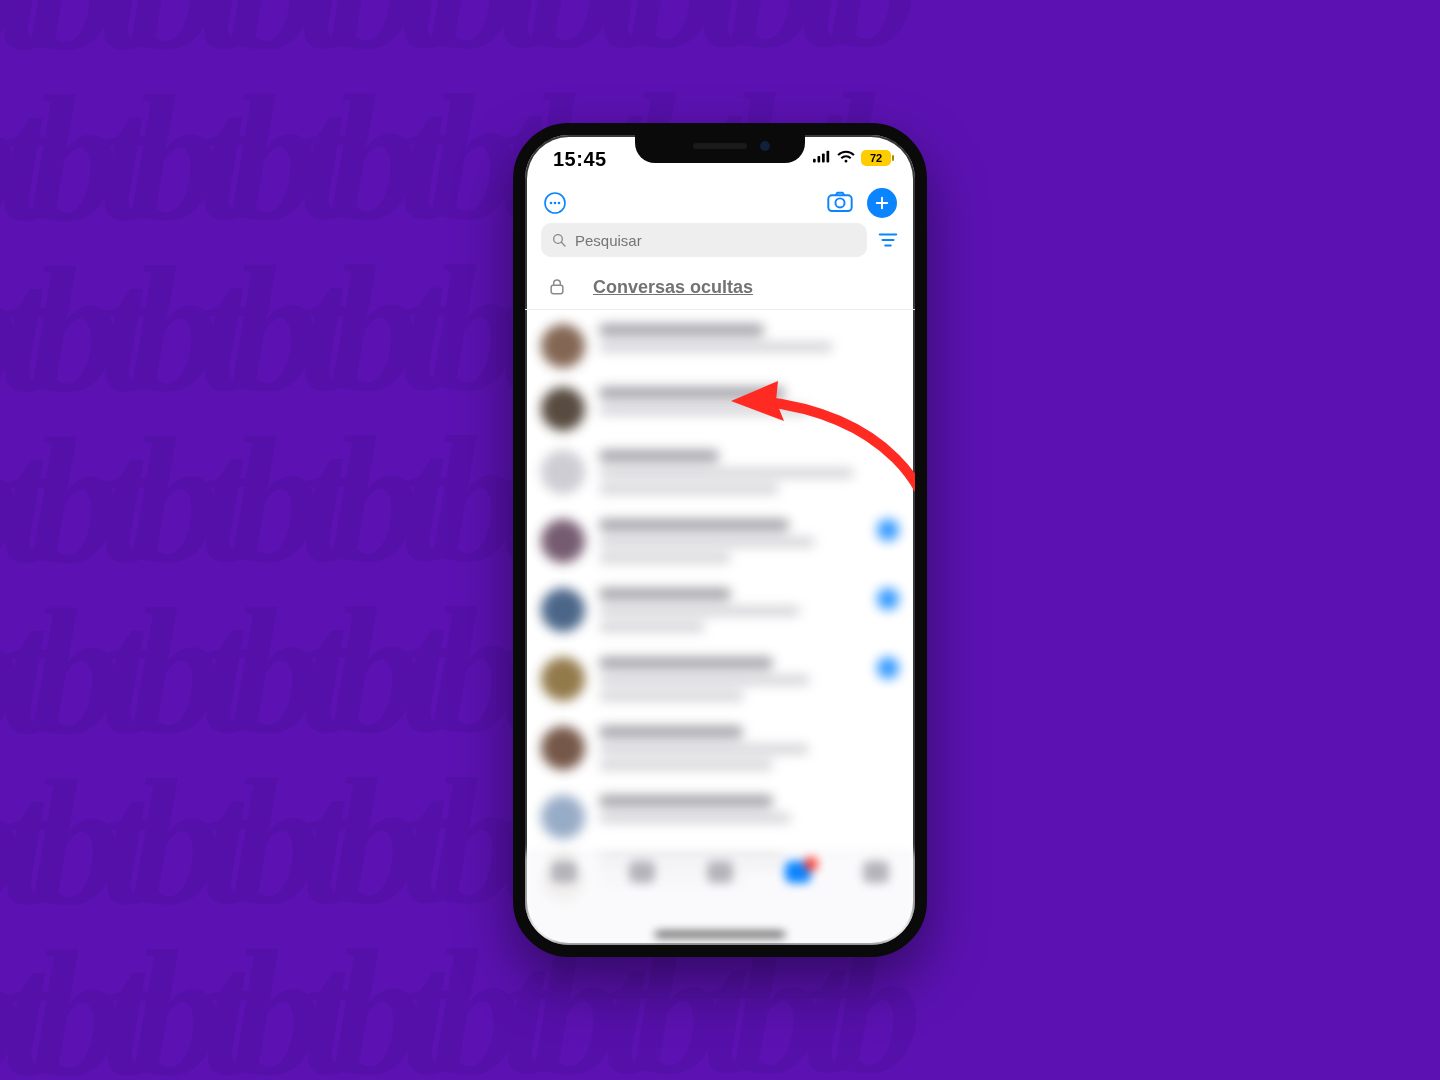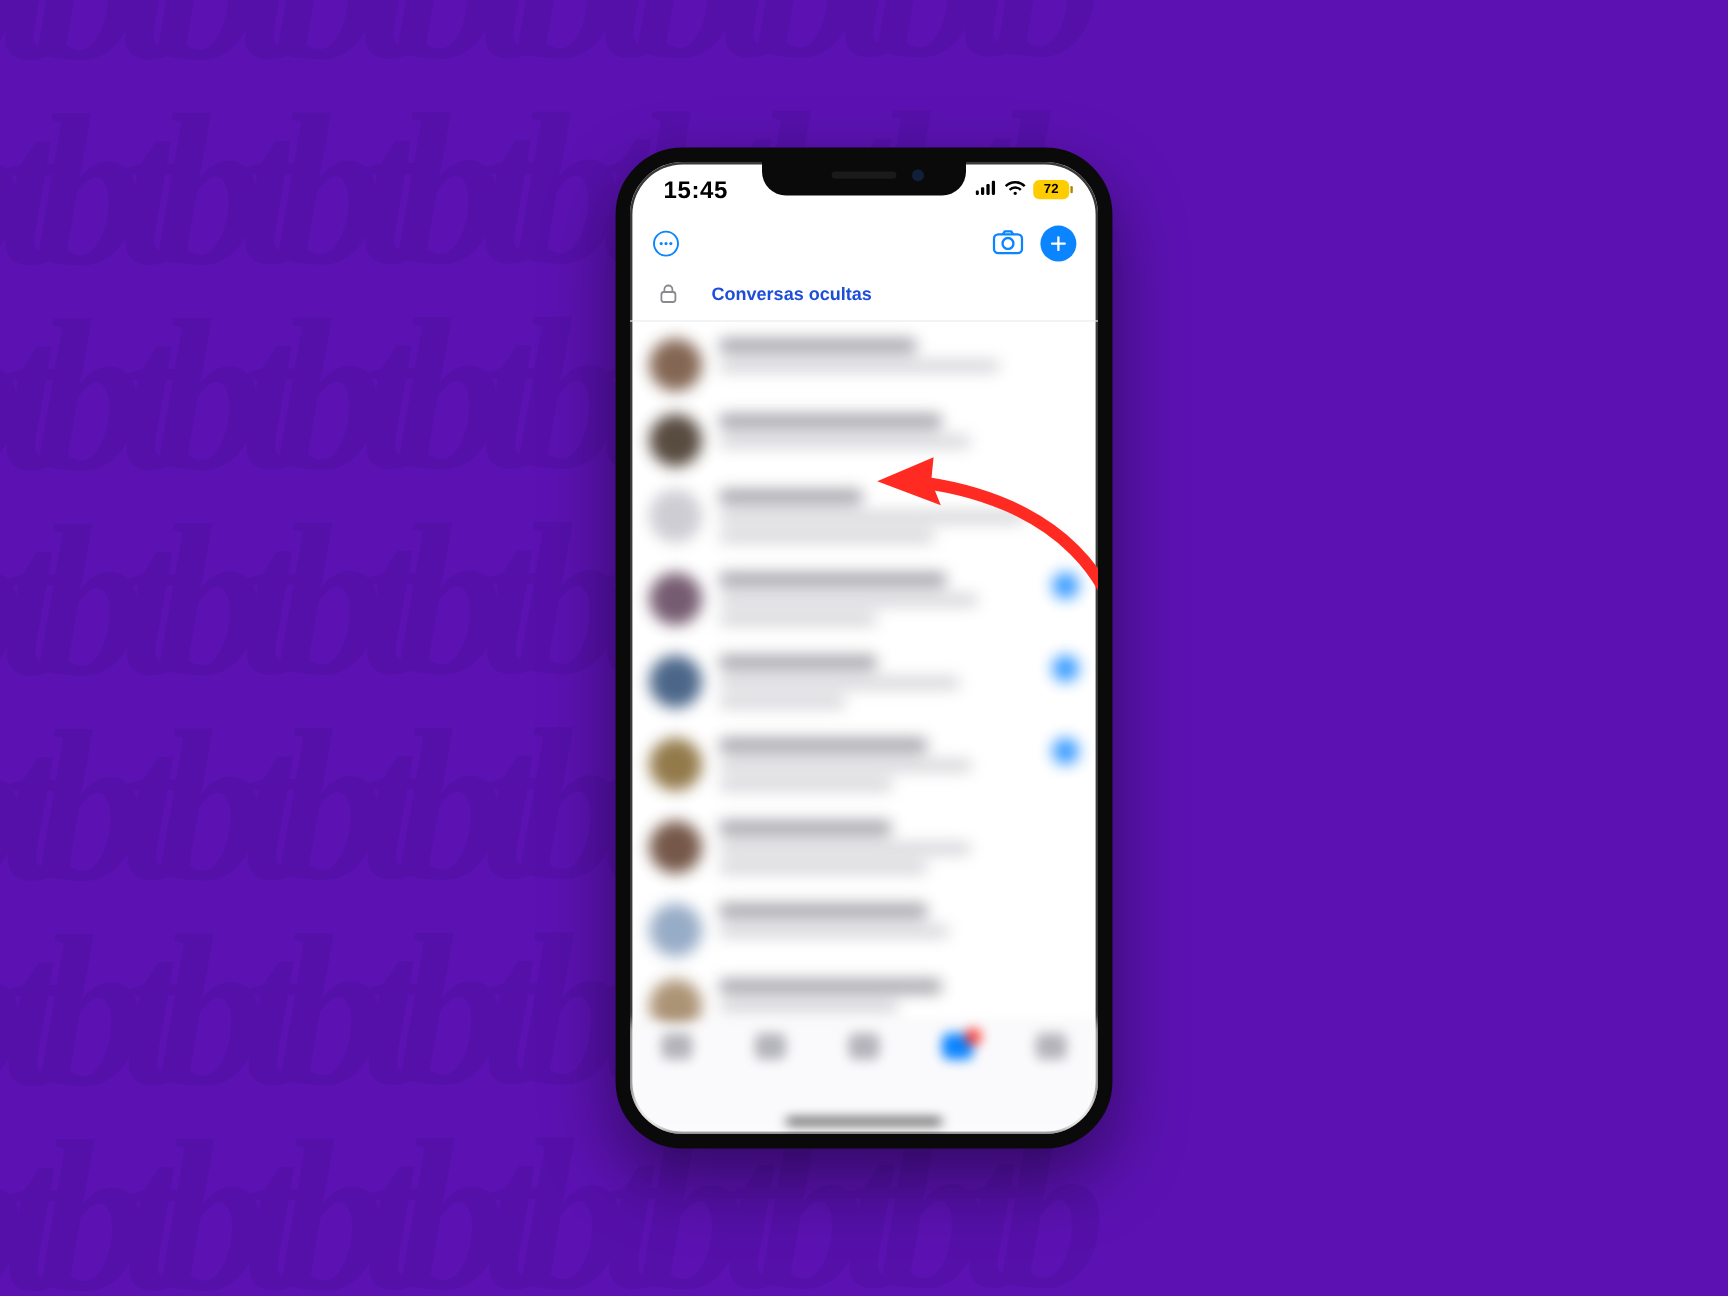--- a/index.html
+++ b/index.html
@@ -223,23 +223,24 @@
     border-bottom: 1px solid #ececec;
     cursor: pointer;
   }
   .lock-icon-wrap {
     width: 28px;
     display: flex;
     justify-content: center;
     color: #8a8a8e;
   }
   .locked-label {
-    font-size: 15px;
+    font-size: 18px;
     font-weight: 700;
-    color: #1d4ed8;
+    color: #737373;
+    text-decoration: underline;
   }
 
   
   .chat-list {
     position: relative;
     padding: 6px 0 0;
   }
   .chat-row {
     display: flex;
     align-items: flex-start;
@@ -399,20 +400,36 @@
         </button>
         <button class="plus-btn">
           <svg viewBox="0 0 24 24" width="18" height="18">
               <path d="M12 5v14M5 12h14" stroke="currentColor" stroke-width="2.6" stroke-linecap="round"></path>
             </svg>
         </button>
       </div>
     </div>
 
 
+    <div class="search-row">
+      <div class="search-field">
+        <svg viewBox="0 0 24 24">
+            <circle cx="10.5" cy="10.5" r="6.5" fill="none" stroke="currentColor" stroke-width="2"></circle>
+            <line x1="15.5" y1="15.5" x2="21" y2="21" stroke="currentColor" stroke-width="2" stroke-linecap="round"></line>
+          </svg>
+        <input class="search-input" type="text" placeholder="Pesquisar" style="">
+      </div>
+      <button class="filter-btn">
+        <svg viewBox="0 0 24 24">
+            <line x1="3" y1="6" x2="21" y2="6" stroke="currentColor" stroke-width="2.2" stroke-linecap="round"></line>
+            <line x1="6" y1="12" x2="18" y2="12" stroke="currentColor" stroke-width="2.2" stroke-linecap="round"></line>
+            <line x1="9" y1="18" x2="15" y2="18" stroke="currentColor" stroke-width="2.2" stroke-linecap="round"></line>
+          </svg>
+      </button>
+    </div>
 
     <div class="locked-row">
       <span class="lock-icon-wrap">
         <svg width="20" height="20" viewBox="0 0 24 24">
             <rect x="5" y="10" width="14" height="10" rx="2.5" fill="none" stroke="currentColor" stroke-width="1.8"></rect>
             <path d="M8 10V7.5a4 4 0 0 1 8 0V10" fill="none" stroke="currentColor" stroke-width="1.8"></path>
           </svg>
       </span>
       <span class="locked-label">Conversas ocultas</span>
     </div>

